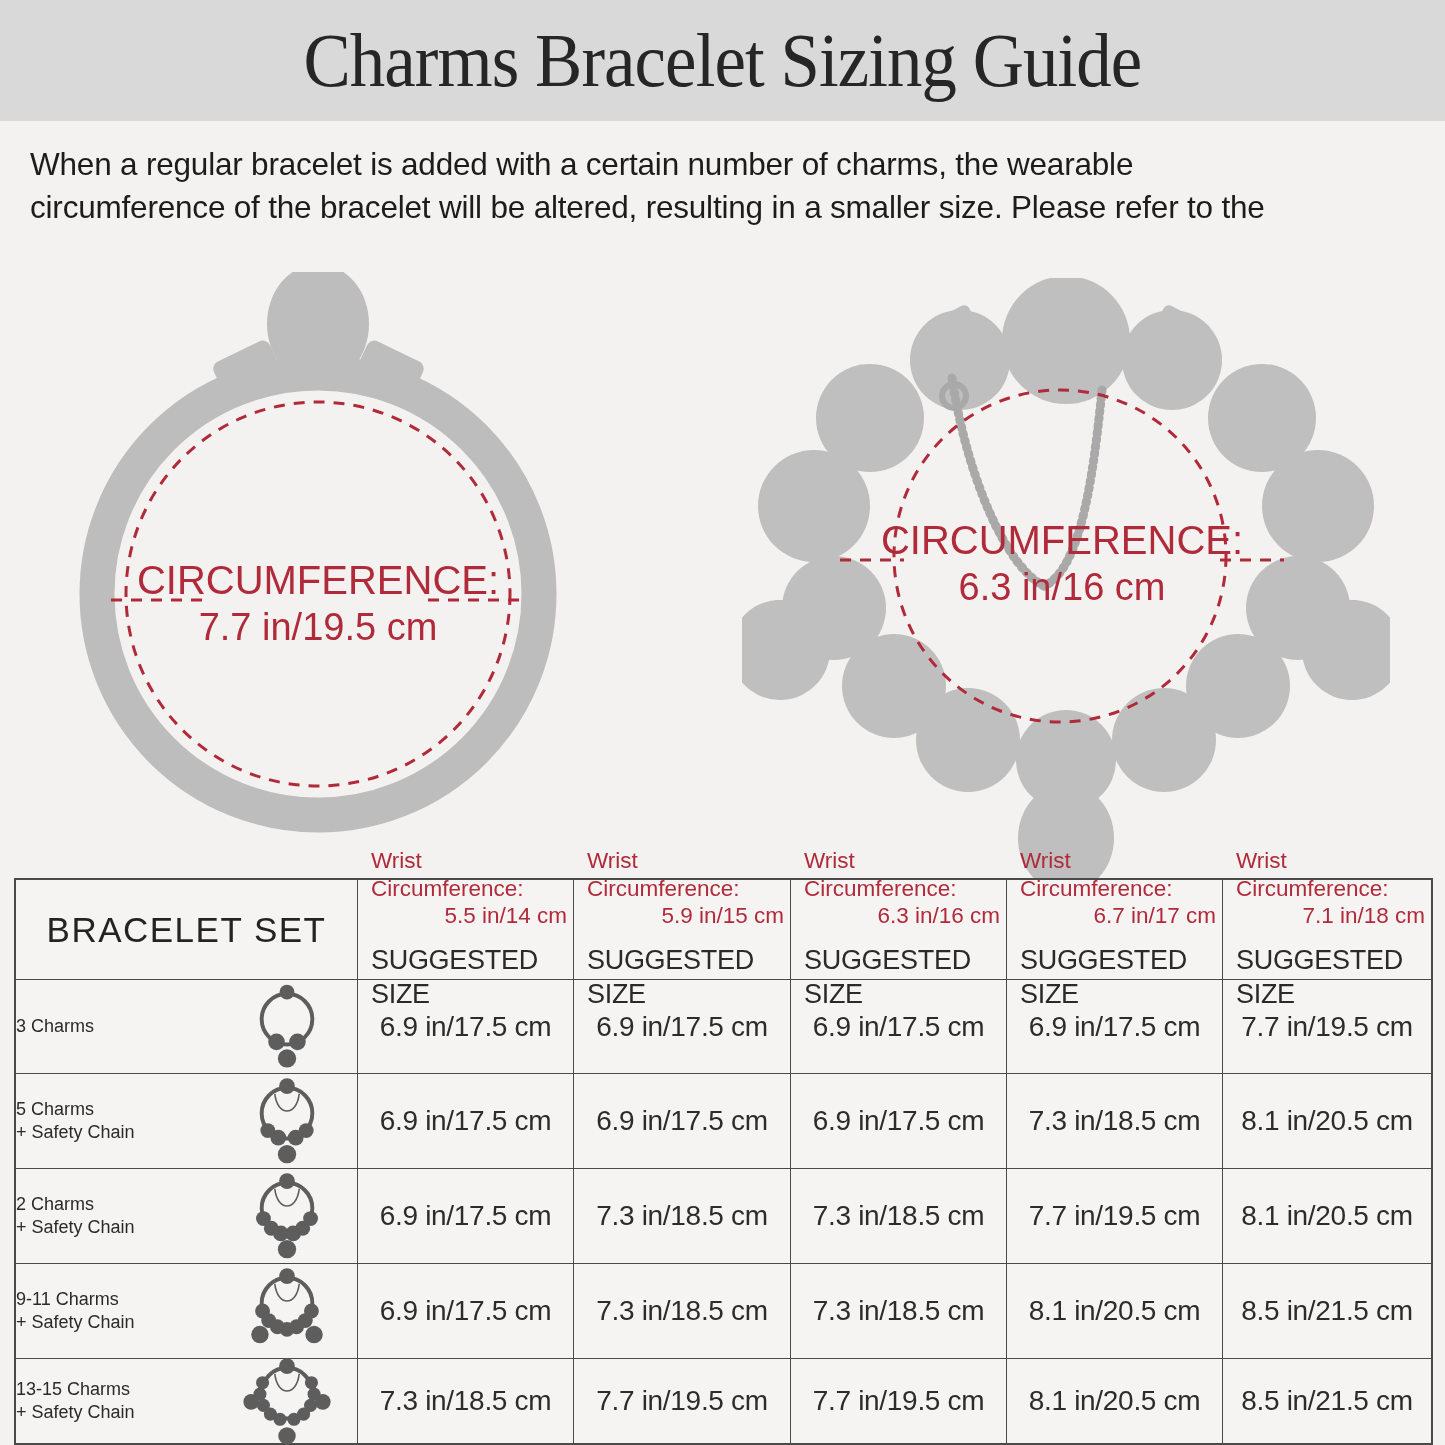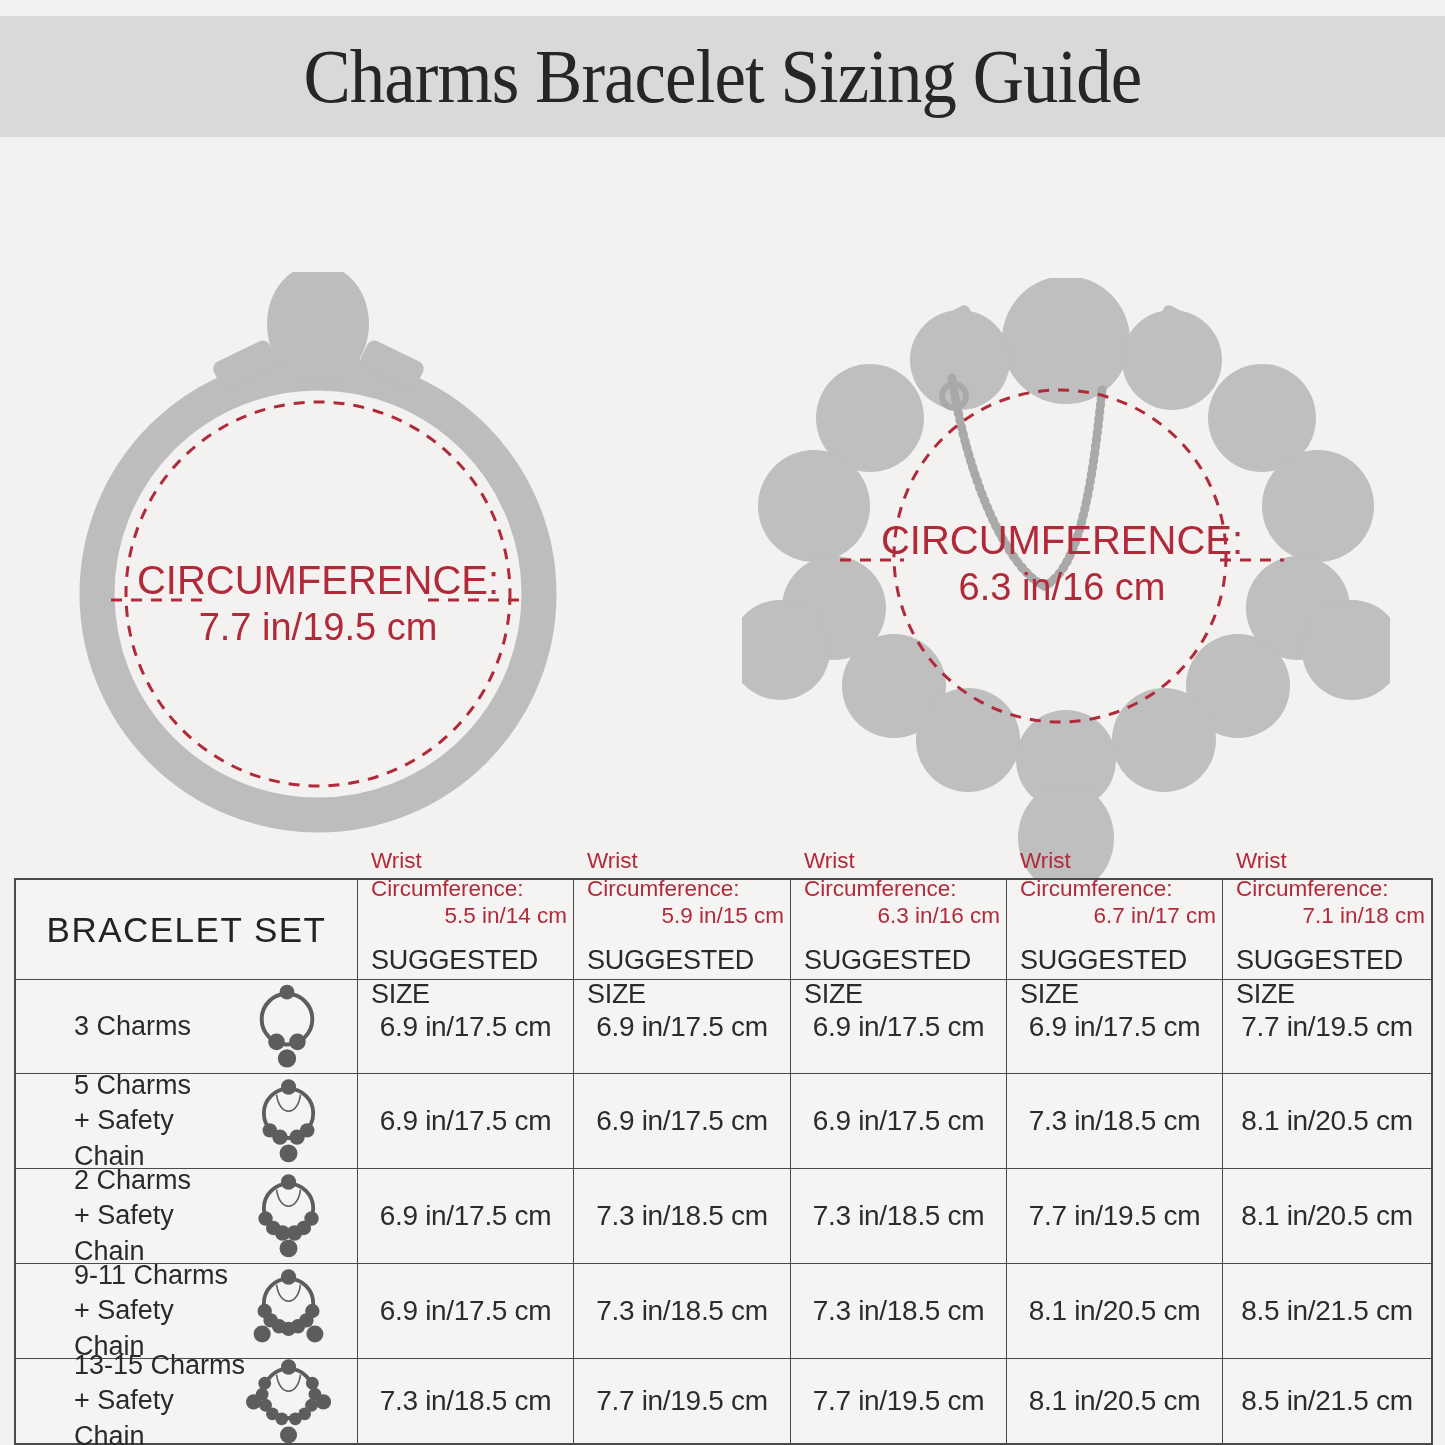--- a/index.html
+++ b/index.html
@@ -7,21 +7,21 @@
   body {
     font-family:"Liberation Sans", sans-serif;
     background:#f3f2f0;
     color:#1e1e1e;
     overflow:hidden;
   }
   .page { position:relative; width:1445px; height:1445px; }
 
   
   .title-band {
-    position:absolute; left:0; top:16px; width:1445px; height:121px;
+    position:absolute; left:0; top:0; width:1445px; height:121px;
     background:#d9d9d9; display:flex; align-items:center; justify-content:center;
   }
   .title-band h1 {
     font-family:"Liberation Serif", serif;
     font-weight:500; font-size:77px; color:#262626;
     transform:scaleX(0.92); transform-origin:center;
     letter-spacing:-1px; white-space:nowrap;
   }
 
   
@@ -52,35 +52,37 @@
   .cell.last-col { border-right:none; }
   .cell.last-row { border-bottom:none; }
   .set-header-cell { align-items:center; }
   .set-header-cell .set-header-text {
     font-size:35px; color:#232323; letter-spacing:1.5px; font-weight:300;
   }
   .col-header-cell { padding:8px 6px 8px 13px; justify-content:center; }
   .wrist-line { font-size:22.5px; color:#b12a3a; line-height:1.22; font-weight:300; }
   .suggested-line { font-size:27px; color:#2a2a2a; line-height:1.25; margin-top:15px; font-weight:300; letter-spacing:-0.3px; }
   .set-cell { flex-direction:row; align-items:center; }
-  .set-label { padding-left:58px; font-size:27px; line-height:1.3; color:#2a2a2a; font-weight:300; }
+  .set-label { font-size:18px; line-height:1.3; color:#2a2a2a; font-weight:300; }
   .set-line2:empty { display:none; }
   .set-icon { margin-left:auto; margin-right:26px; }
   .value-cell { align-items:center; font-size:28px; color:#2c2c2c; font-weight:300; letter-spacing:-0.3px; }
 </style>
 </head>
 <body>
 
 <div class="page">
 
   <div class="title-band">
     <h1>Charms Bracelet Sizing Guide</h1>
   </div>
 
   <div class="intro">
+    <div>When a regular bracelet is added with a certain number of charms, the wearable</div>
+    <div>circumference of the bracelet will be altered, resulting in a smaller size. Please refer to the</div>
   </div>
 
   <div class="diagram" style="left:56px; top:272px;">
     <svg width="525" height="592" viewBox="0 0 525 592">
 
       <circle cx="262" cy="322" r="221" fill="none" stroke="#bdbdbd" stroke-width="35"></circle>
 
       <rect x="158" y="78" width="62" height="30" rx="8" fill="#bdbdbd" transform="rotate(-26 189 93)"></rect>
       <rect x="305" y="78" width="62" height="30" rx="8" fill="#bdbdbd" transform="rotate(26 336 93)"></rect>
 

